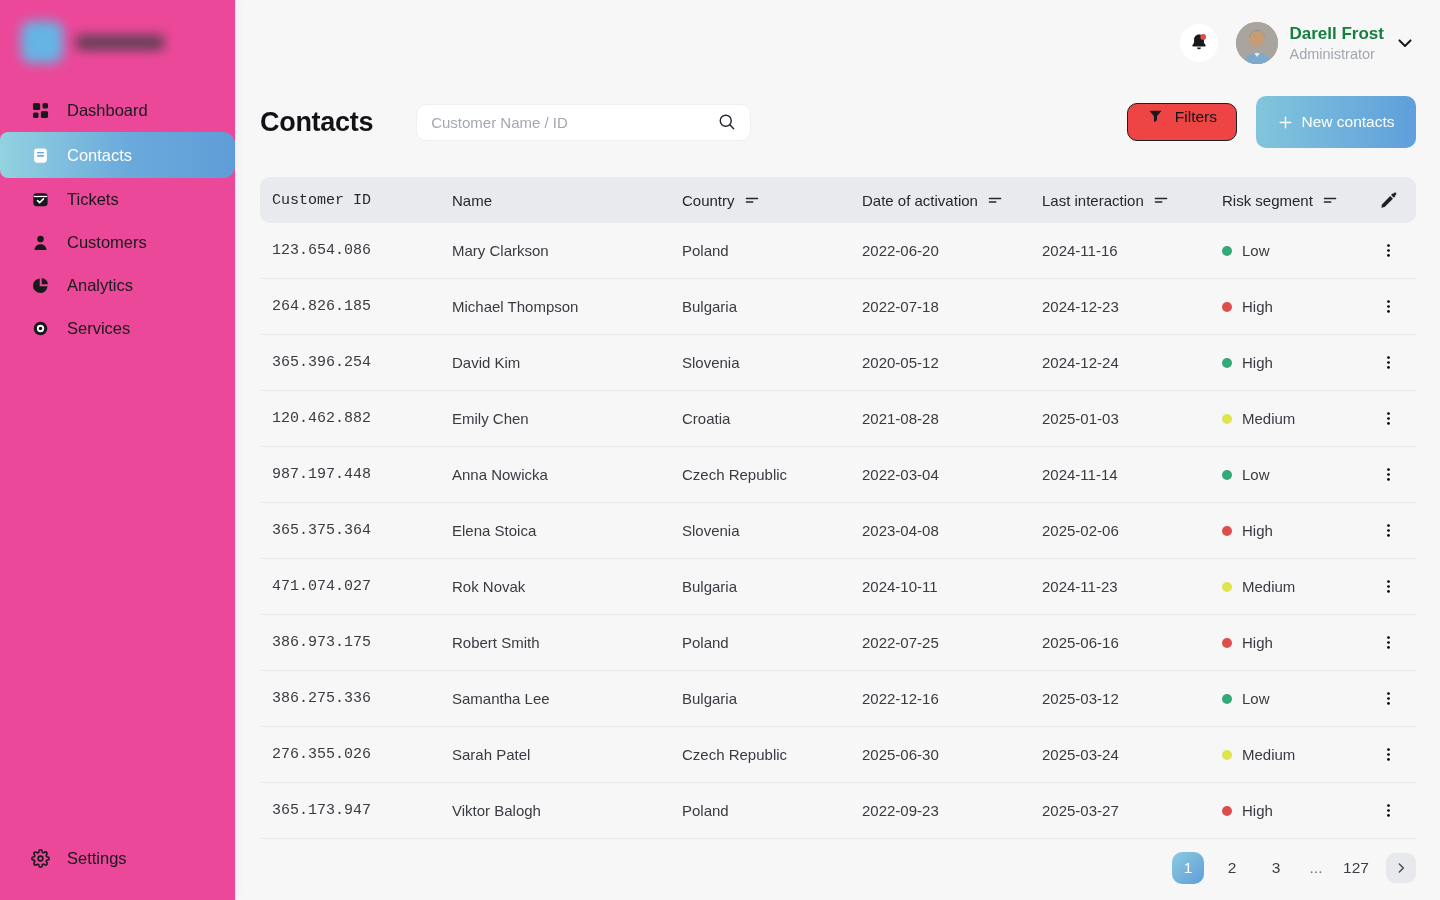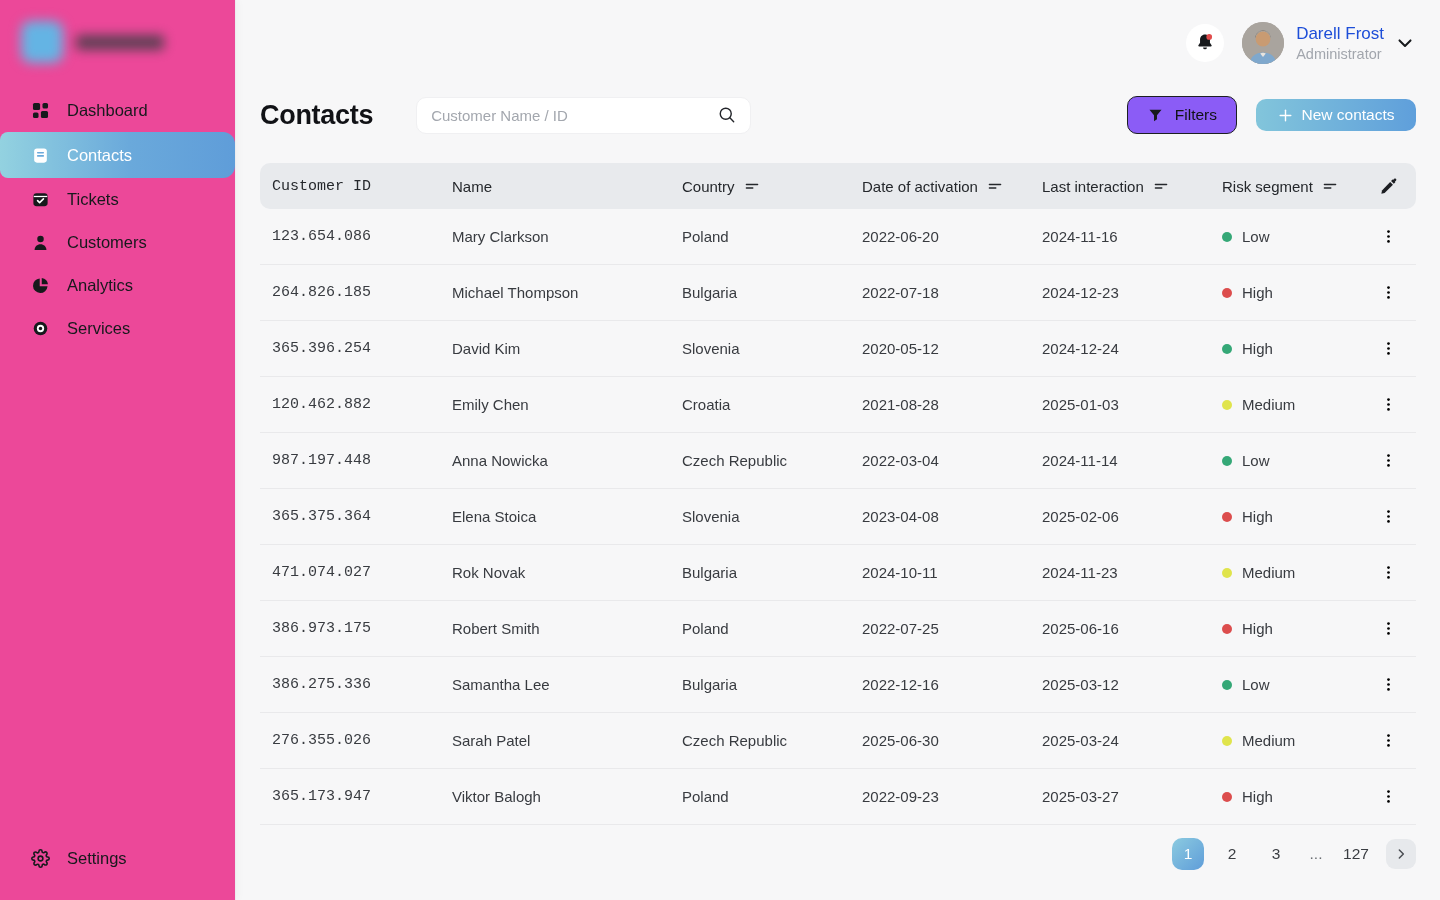--- a/index.html
+++ b/index.html
@@ -31,42 +31,42 @@
   .nav-footer { position:absolute; left:0; right:0; bottom:20px; }
   
   .main { position:absolute; left:237px; top:0; right:0; bottom:0; }
   .topbar { height:86px; display:flex; align-items:center; justify-content:flex-end; padding-right:24px; }
   .bell-wrap {
     width:38px; height:38px; border-radius:50%; background:#ffffff; position:relative;
     display:flex; align-items:center; justify-content:center; border:none; cursor:pointer;
   }
   .avatar { width:42px; height:42px; border-radius:50%; overflow:hidden; margin-left:18px; flex:0 0 auto; cursor:pointer; background:#a8a39d; }
   .user-text { margin-left:12px; line-height:1.25; }
-  .user-name { font-size:17px; font-weight:400; color:#1d4ed8; }
+  .user-name { font-size:17px; font-weight:700; color:#15803d; }
   .user-role { font-size:14.5px; color:#a2a6ad; }
   .user-caret { background:none; border:none; margin-left:10px; cursor:pointer; display:flex; align-items:center; }
   
   .page-header { display:flex; align-items:center; padding:10px 24px 0 23px; }
   .page-title { font-size:27px; font-weight:700; letter-spacing:-.3px; color:#111216; }
   .search-box {
     margin-left:43px; width:335px; height:37px; background:#fff; border-radius:10px;
     display:flex; align-items:center; padding:0 13px 0 14px; border:1px solid #f0f0f2;
   }
   .search-box input {
     flex:1; border:none; outline:none; background:transparent; font-size:15px;
     font-family:inherit; color:#33363b;
   }
   .search-box input::placeholder { color:#a3a7ae; }
   .btn-filters {
-    margin-left:auto; height:38px; padding:12px 19px; border-radius:10px; background:#8b5cf6;
-    border:1.5px solid #1d1f23; display:flex; align-items:center; gap:11px;
+    margin-left:auto; height:38px; padding:4px 19px; border-radius:10px; background:#ef4444;
+    border:1.5px solid #1d1f23; display:flex; align-items:flex-start; gap:11px;
     font-size:15.5px; font-family:inherit; color:#111216; cursor:pointer;
   }
   .btn-new {
-    margin-left:19px; height:32px; width:160px; border-radius:10px; border:none; cursor:pointer;
+    margin-left:19px; height:52px; width:160px; border-radius:10px; border:none; cursor:pointer;
     background:linear-gradient(90deg,#82c5db 0%,#5f9fdb 100%);
     display:flex; align-items:center; justify-content:center; gap:7px;
     font-size:15.5px; font-family:inherit; color:#fff;
   }
   
   .table { margin:29px 24px 0 23px; }
   .t-head, .t-row {
     display:grid;
     grid-template-columns:192px 230px 180px 180px 180px 1fr 56px;
     align-items:center;

